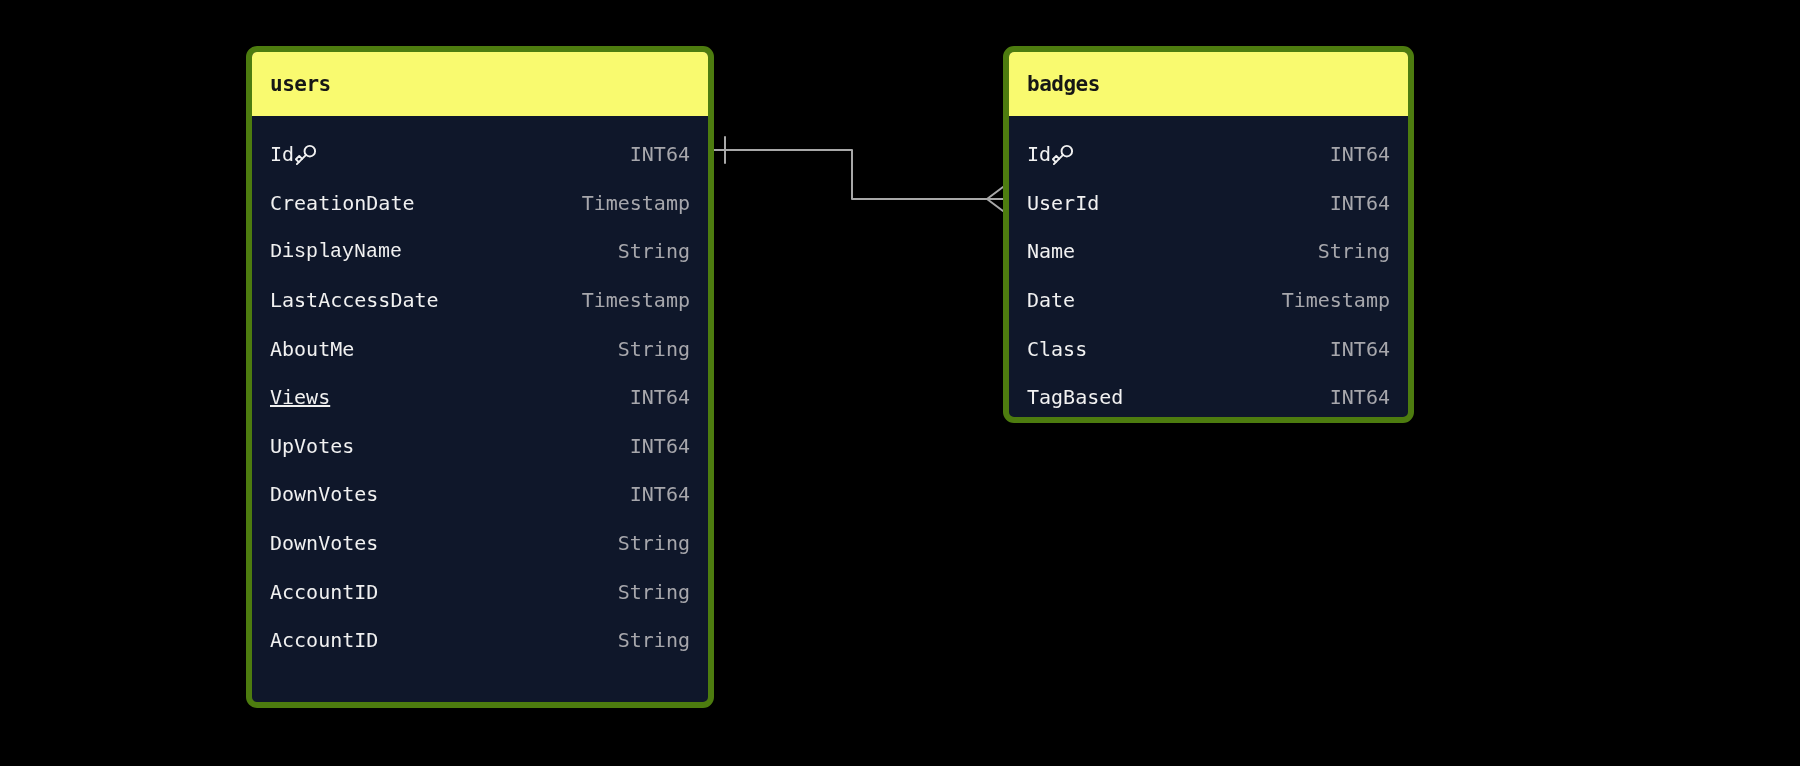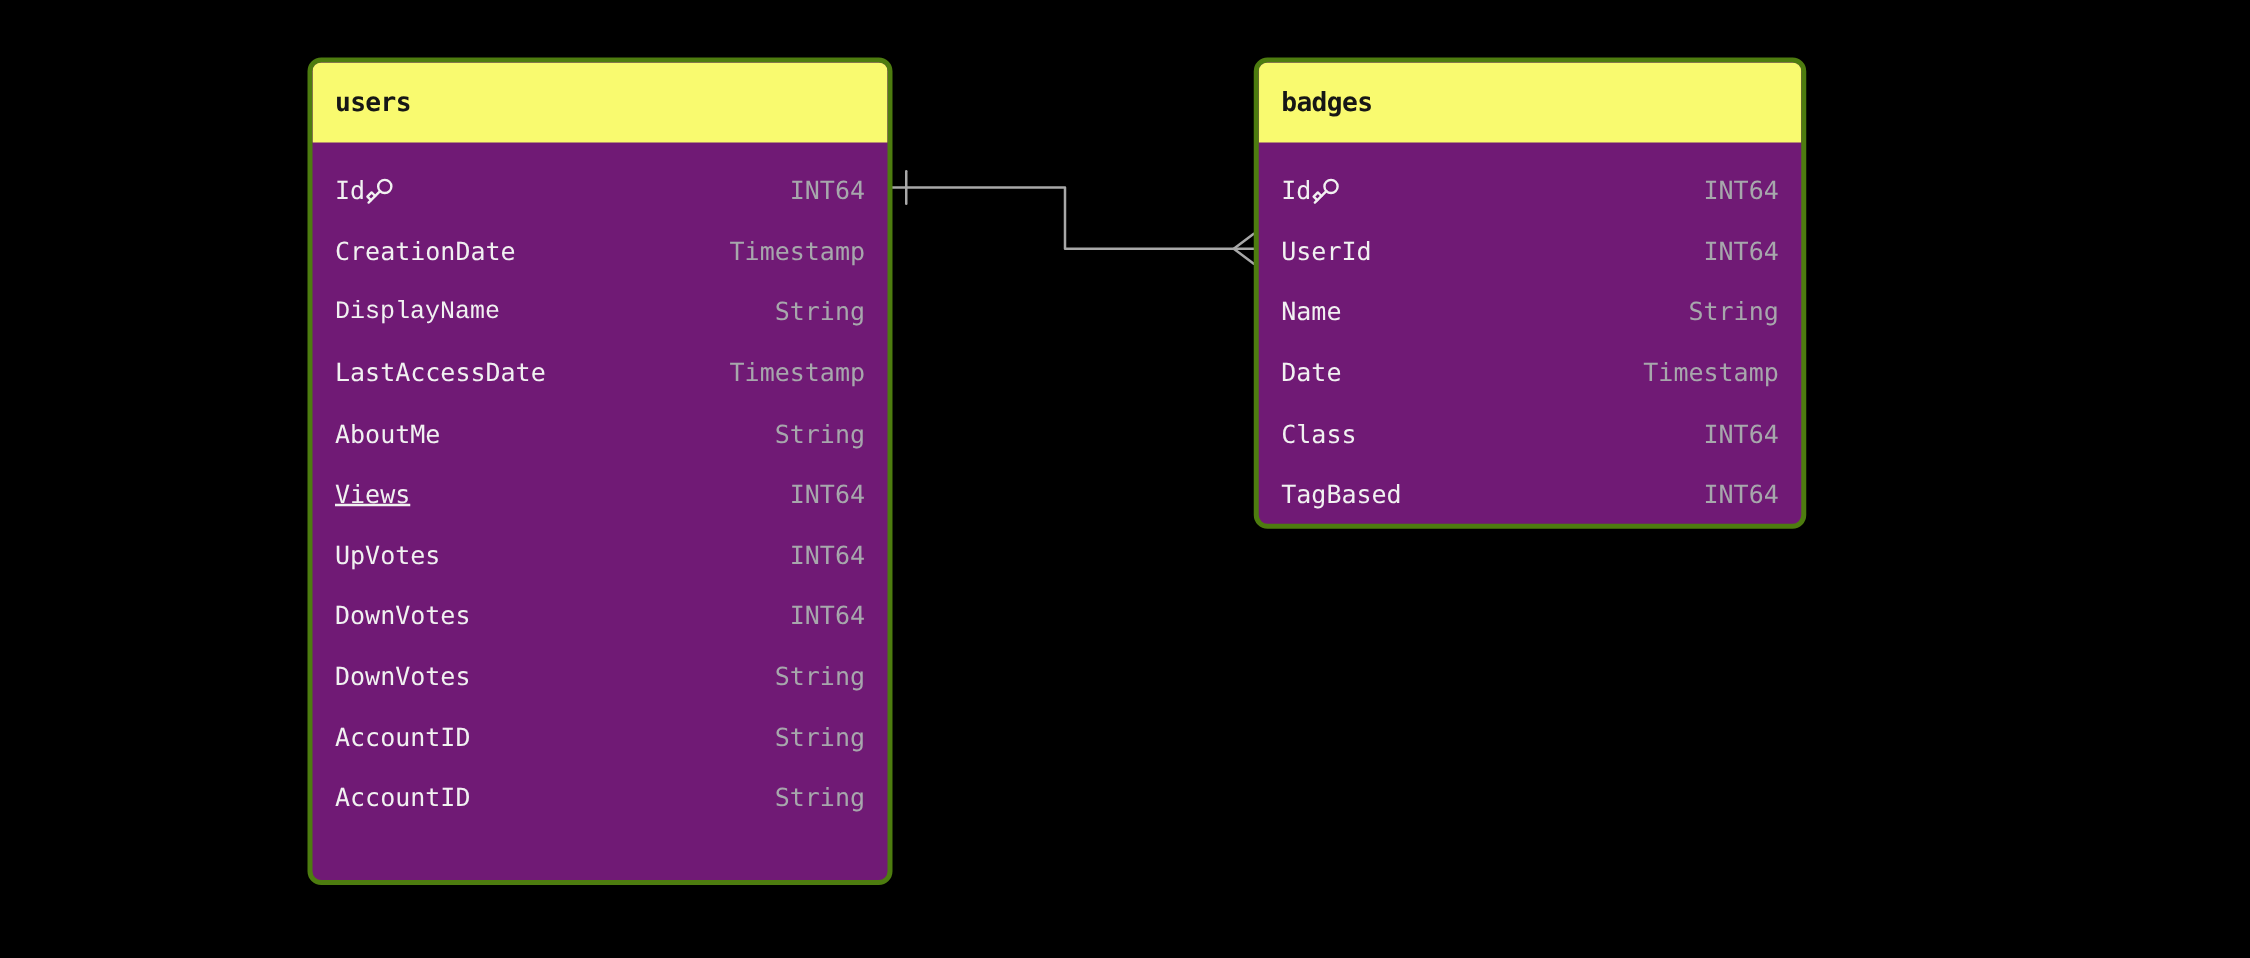--- a/index.html
+++ b/index.html
@@ -15,28 +15,28 @@
     overflow: hidden;
     font-family: "DejaVu Sans Mono", monospace;
   }
   .connector-svg {
     position: absolute;
     left: 0; top: 0;
     width: 1800px; height: 766px;
   }
   .table-card {
     position: absolute;
-    background: #701a75;
-    border: 4px solid #4d7c0f;
+    background: #0f172a;
+    border: 6px solid #4d7c0f;
     border-radius: 11px;
     overflow: hidden;
     box-sizing: border-box;
   }
   #table-users  { left: 246px; top: 46px; width: 468px; height: 662px; }
-  #table-badges { left: 1003px; top: 46px; width: 442px; height: 377px; text-align: right; }
+  #table-badges { left: 1003px; top: 46px; width: 411px; height: 377px; text-align: right; }
   .card-header {
     height: 64px;
     display: flex;
     align-items: center;
     padding: 0 18px;
   }
   .table-name {
     font-weight: bold;
     font-size: 21px;
     letter-spacing: -0.5px;

